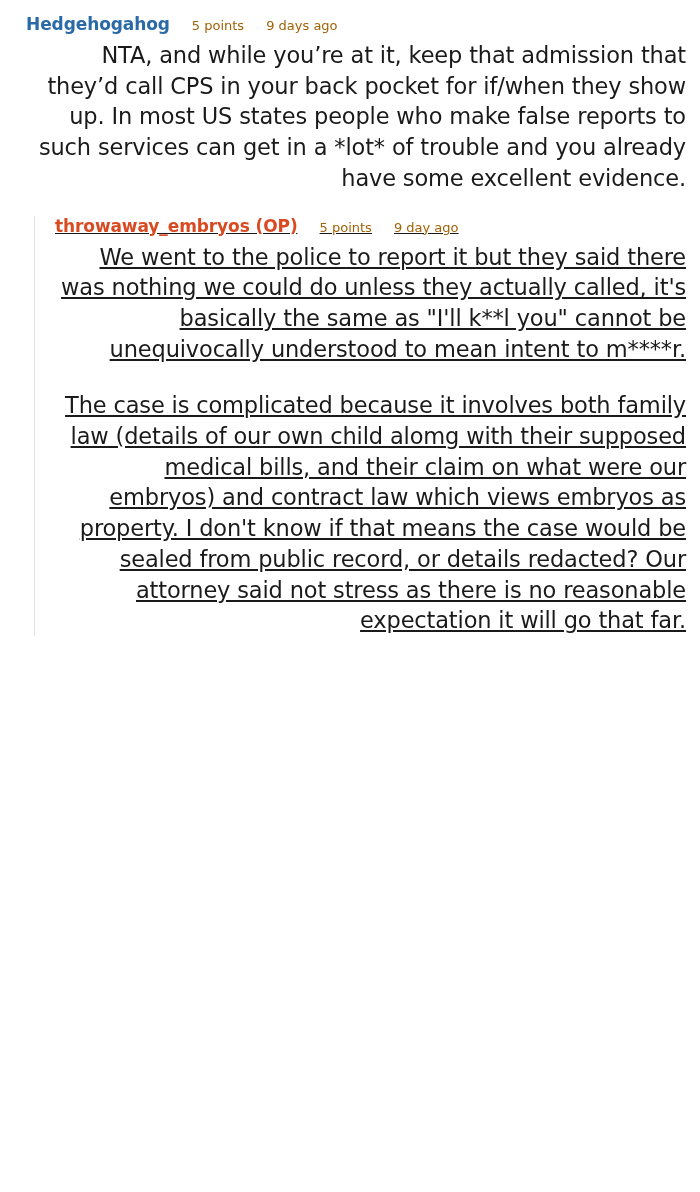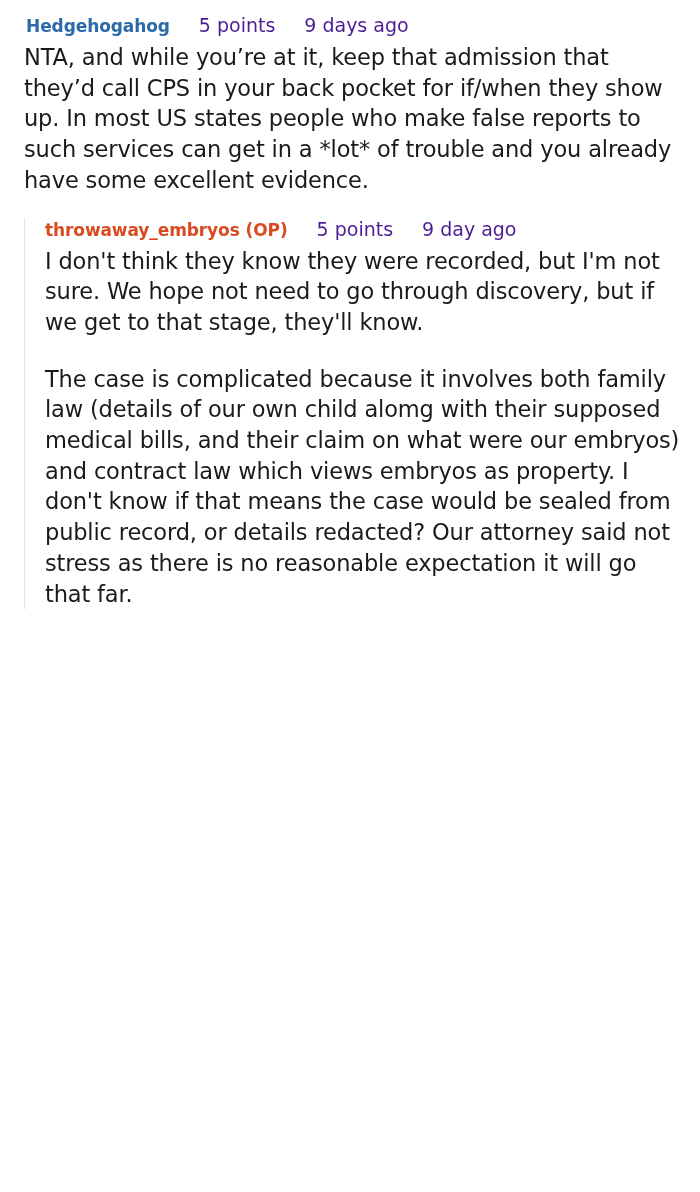--- a/index.html
+++ b/index.html
@@ -19,65 +19,68 @@
     box-sizing: border-box;
   }
 
   
   .comment {
     position: relative;
   }
   .comment-header {
     display: flex;
     align-items: baseline;
-    gap: 29px;
+    gap: 22px;
     margin-bottom: 6px;
     white-space: nowrap;
   }
   .author {
     font-size: 17px;
     font-weight: bold;
     letter-spacing: -0.1px;
   }
   .author.op-author {
     color: #d94a21;
   }
   .author.normal-author {
     color: #2a6aa8;
   }
   .meta {
-    font-size: 19px;
-    color: #4c1d95;
+    font-size: 13px;
+    color: #a16207;
   }
   .body-text {
     font-size: 22.5px;
     line-height: 1.365;
     color: #1a1a1b;
     letter-spacing: -0.15px;
   }
   .body-text p {
     margin: 0 0 26px 0;
+    text-align: right;
   }
   .body-text p:last-child {
     margin-bottom: 0;
   }
 
   
   .comment-top {
     padding-left: 10px;
   }
   .comment-top > .comment-header {
     padding-left: 2px;
   }
 
   
   .reply {
     margin-top: 22px;
+    margin-left: 10px;
     padding-left: 20px;
     border-left: 1px solid #e2e2e2;
+    text-decoration: underline;
   }
   .reply .body-text {
     margin-top: 2px;
   }
   .spacer-bottom {
     height: 16px;
   }
 </style>
 </head>
 <body>
@@ -94,20 +97,20 @@
       <p>NTA, and while you’re at it, keep that admission that they’d call CPS in your back pocket for if/when they show up. In most US states people who make false reports to such services can get in a *lot* of trouble and you already have some excellent evidence.</p>
     </div>
 
     <div class="comment reply">
       <div class="comment-header">
         <span class="author op-author">throwaway_embryos (OP)</span>
         <span class="meta">5 points</span>
         <span class="meta">9 day ago</span>
       </div>
       <div class="body-text">
-        <p>I don't think they know they were recorded, but I'm not sure. We hope not need to go through discovery, but if we get to that stage, they'll know.</p>
+        <p>We went to the police to report it but they said there was nothing we could do unless they actually called, it's basically the same as "I'll k**l you" cannot be unequivocally understood to mean intent to m****r.</p>
         <p>The case is complicated because it involves both family law (details of our own child alomg with their supposed medical bills, and their claim on what were our embryos) and contract law which views embryos as property. I don't know if that means the case would be sealed from public record, or details redacted? Our attorney said not stress as there is no reasonable expectation it will go that far.</p>
       </div>
     </div>
   </div>
 
   <div class="spacer-bottom"></div>
 </div>
 
 </body></html>

